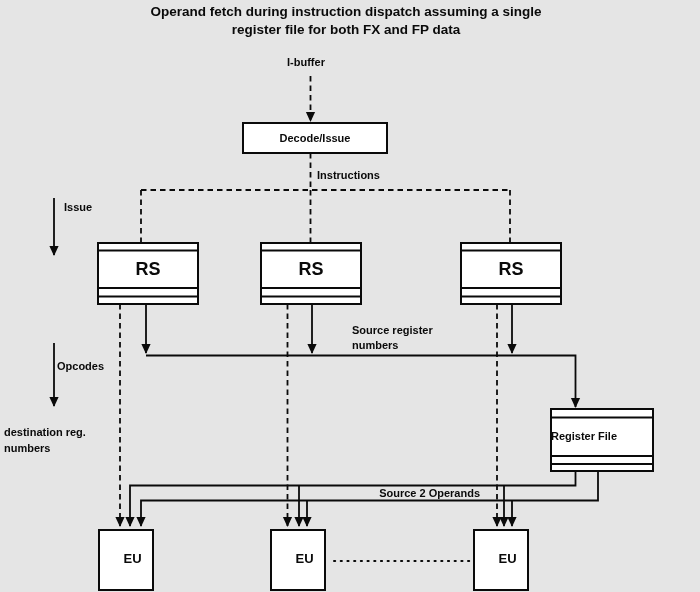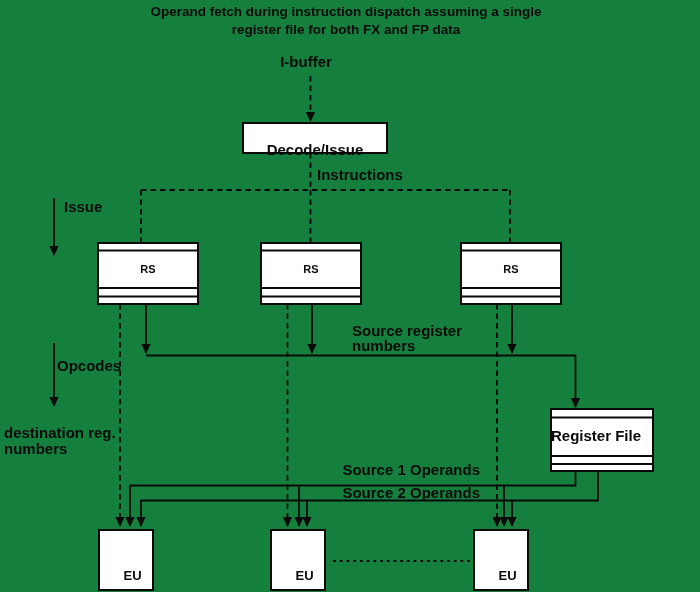--- a/index.html
+++ b/index.html
@@ -1,36 +1,36 @@
 <!DOCTYPE html>
 <html><head>
 <meta charset="utf-8">
 <style>
   html,body{margin:0;padding:0;background:#fff;}
   #canvas{
-    position:relative;width:700px;height:592px;background:#15803d;
+    position:relative;width:700px;height:592px;background:#e5e5e5;
     font-family:"Liberation Sans",sans-serif;color:#0a0a0a;overflow:hidden;
   }
   #diagram-svg{position:absolute;left:0;top:0;}
-  .lbl{position:absolute;font-weight:bold;font-size:15px;line-height:14px;white-space:nowrap;}
+  .lbl{position:absolute;font-weight:bold;font-size:11px;line-height:14px;white-space:nowrap;}
   .ctr{white-space:normal;}
   #title{left:0;top:3px;width:692px;text-align:center;font-weight:bold;font-size:13.5px;line-height:18px;position:absolute;}
   #lbl-ibuffer{left:256px;top:55px;width:100px;text-align:center;}
-  #lbl-decode{left:243px;top:123px;width:144px;height:30px;display:flex;align-items:center;justify-content:center;margin-top:12px;}
+  #lbl-decode{left:243px;top:123px;width:144px;height:30px;display:flex;align-items:center;justify-content:center;}
   #lbl-instructions{left:317px;top:168px;}
   #lbl-issue{left:64px;top:200px;text-align:right;}
   #lbl-dispatch{left:57px;top:359px;}
   #lbl-srcreg{left:352px;top:323px;width:152px;line-height:15px;}
   #lbl-opcodes{left:4px;top:425px;width:124px;line-height:15.5px;}
   #lbl-regfile{left:551px;top:429px;width:102px;text-align:left;}
   #lbl-s1{left:330px;top:463px;width:150px;text-align:right;}
   #lbl-s2{left:330px;top:486px;width:150px;text-align:right;}
-  .rs-lbl{top:262px;width:100px;text-align:center;font-size:11px;}
+  .rs-lbl{top:262px;width:100px;text-align:center;font-size:18px;}
   #lbl-rs1{left:98px;} #lbl-rs2{left:261px;} #lbl-rs3{left:461px;}
-  .eu-lbl{top:552px;width:67px;text-align:center;font-size:13px;margin-top:17px;}
+  .eu-lbl{top:552px;width:67px;text-align:center;font-size:13px;}
   #lbl-eu1{left:99px;} #lbl-eu2{left:271px;} #lbl-eu3{left:474px;}
 </style>
 </head>
 <body>
 
 <div id="canvas">
 
   <svg id="diagram-svg" width="700" height="592" viewBox="0 0 700 592">
     <defs>
       <marker id="arrow" markerUnits="userSpaceOnUse" markerWidth="12" markerHeight="12" viewBox="0 0 12 12" refX="10" refY="6" orient="auto">
@@ -119,21 +119,20 @@
     <div>Source register</div>
     <div>numbers</div>
   </div>
 
   <div class="lbl ctr" id="lbl-opcodes">
     <div>destination reg.</div>
     <div>numbers</div>
   </div>
 
   <div class="lbl" id="lbl-regfile">Register File</div>
-  <div class="lbl" id="lbl-s1">Source 1 Operands</div>
   <div class="lbl" id="lbl-s2">Source 2 Operands</div>
 
   <div class="lbl rs-lbl" id="lbl-rs1">RS</div>
   <div class="lbl rs-lbl" id="lbl-rs2">RS</div>
   <div class="lbl rs-lbl" id="lbl-rs3">RS</div>
 
   <div class="lbl eu-lbl" id="lbl-eu1">EU</div>
   <div class="lbl eu-lbl" id="lbl-eu2">EU</div>
   <div class="lbl eu-lbl" id="lbl-eu3">EU</div>
 

